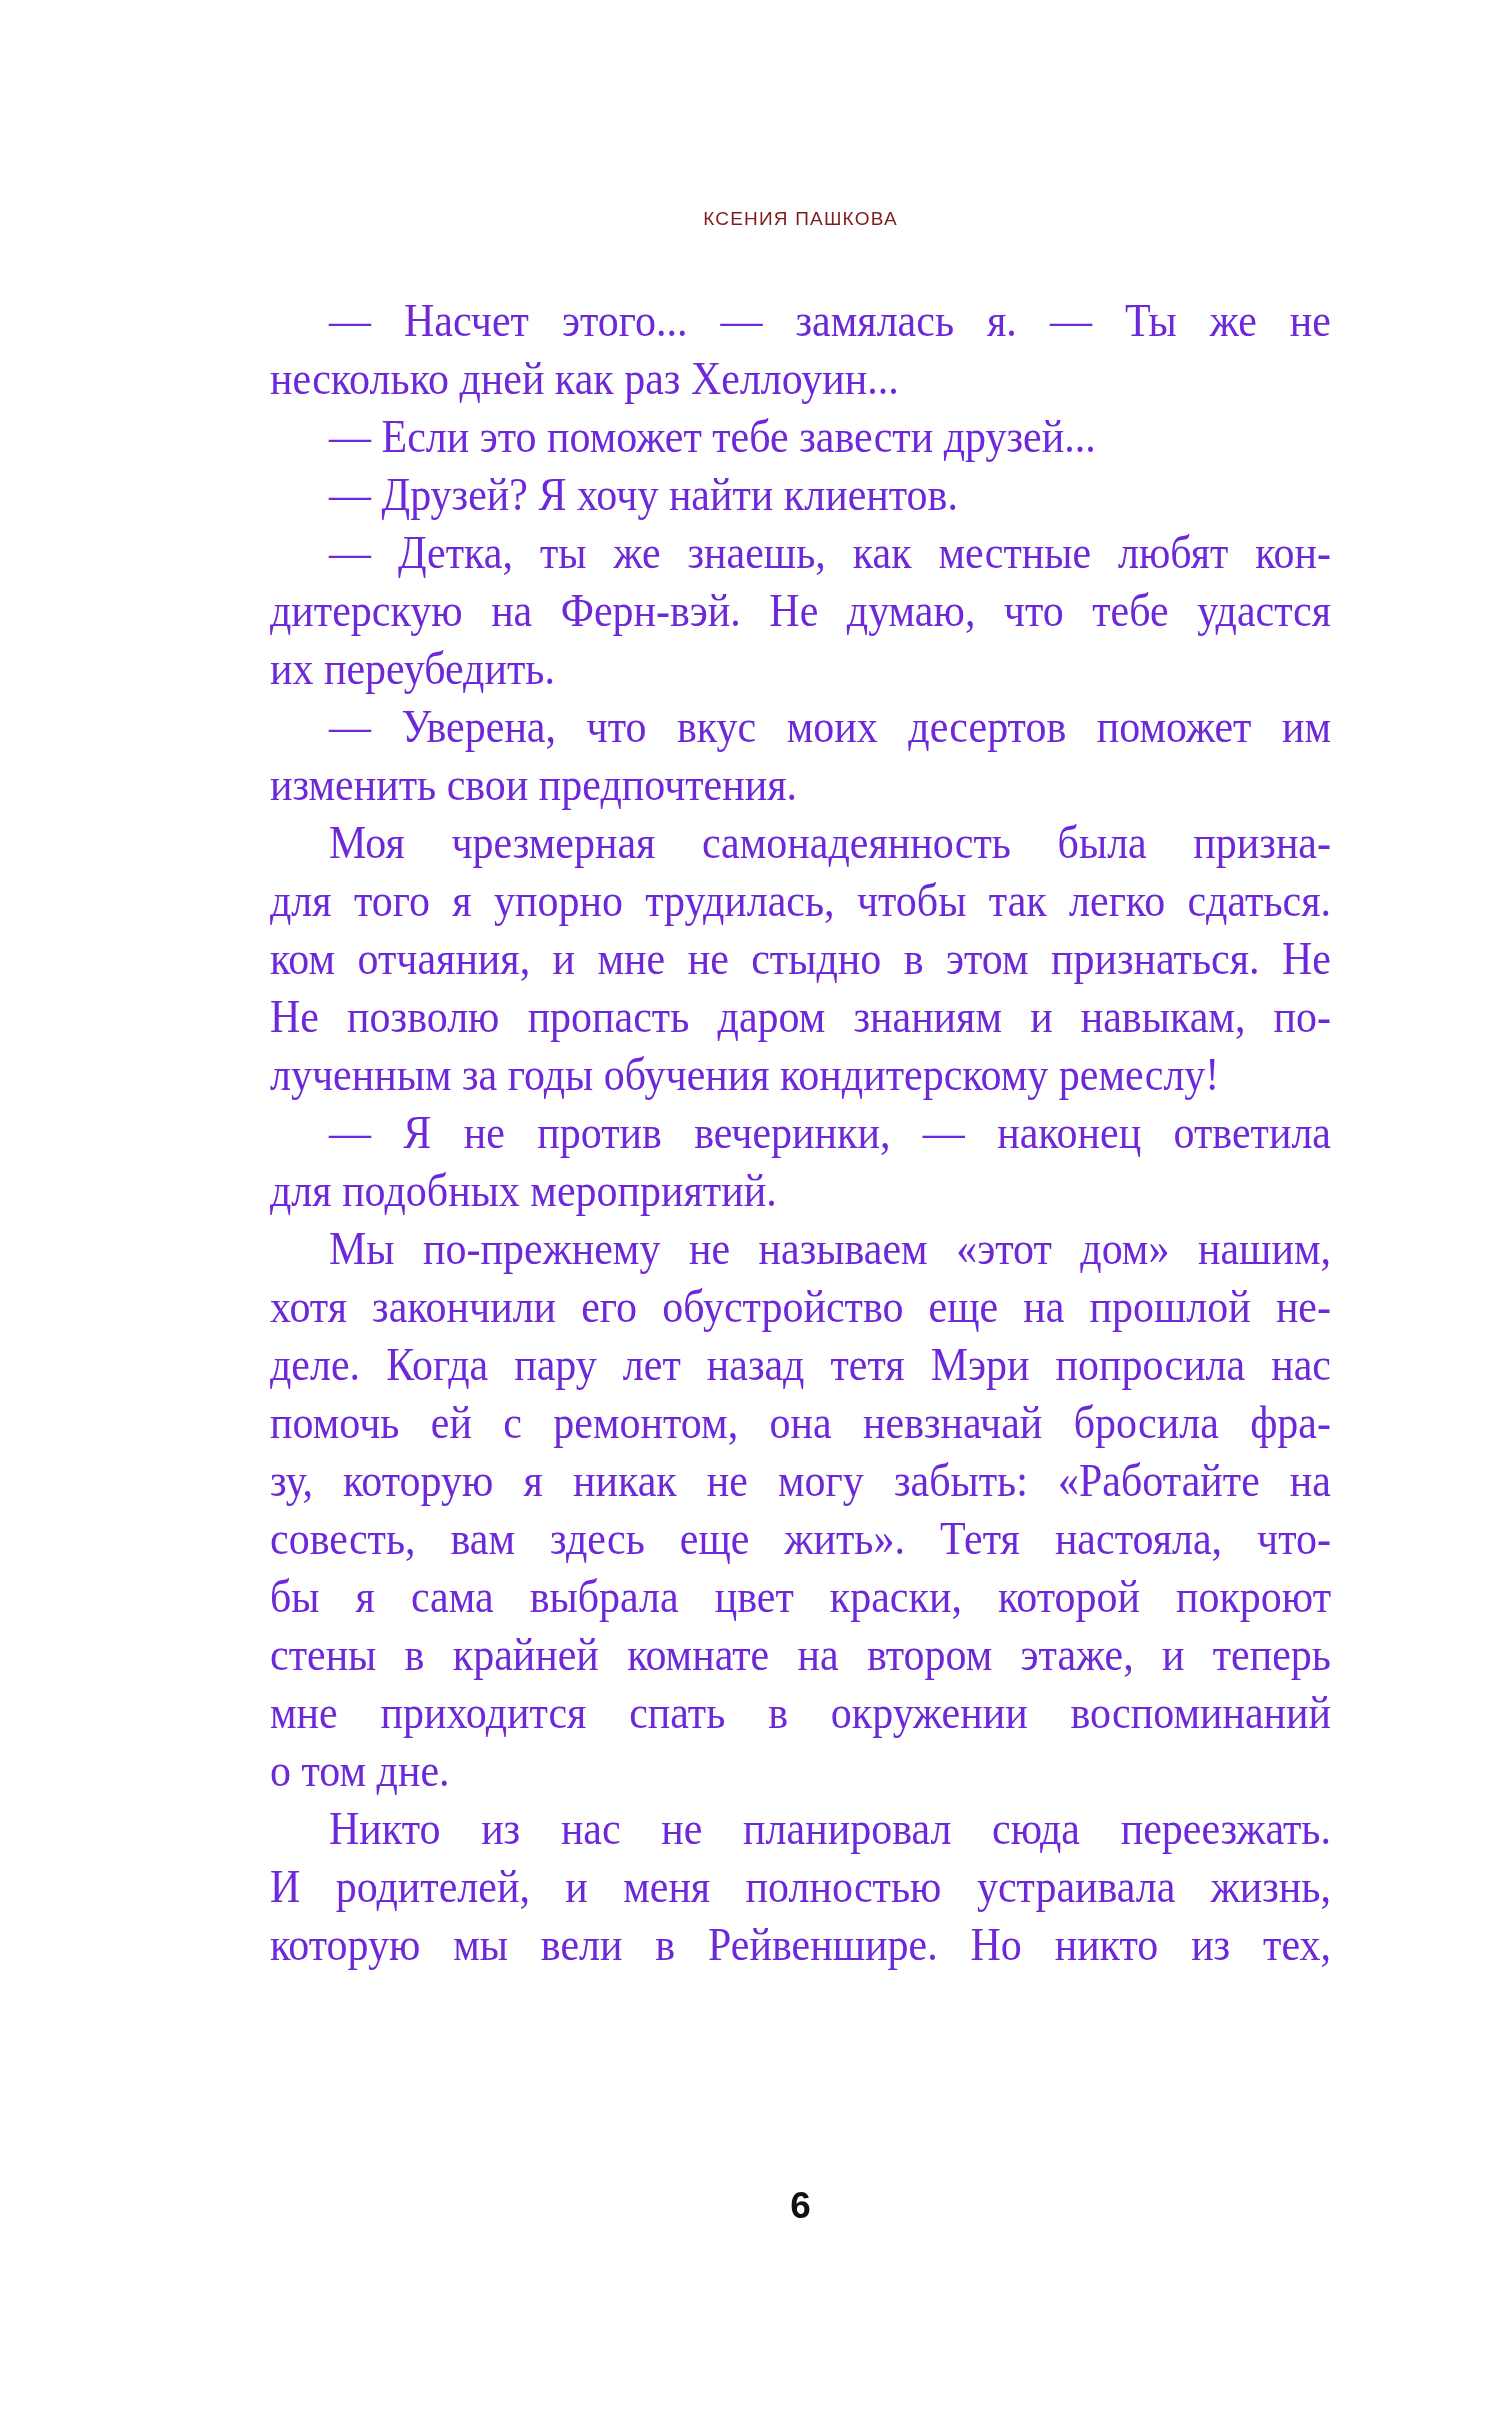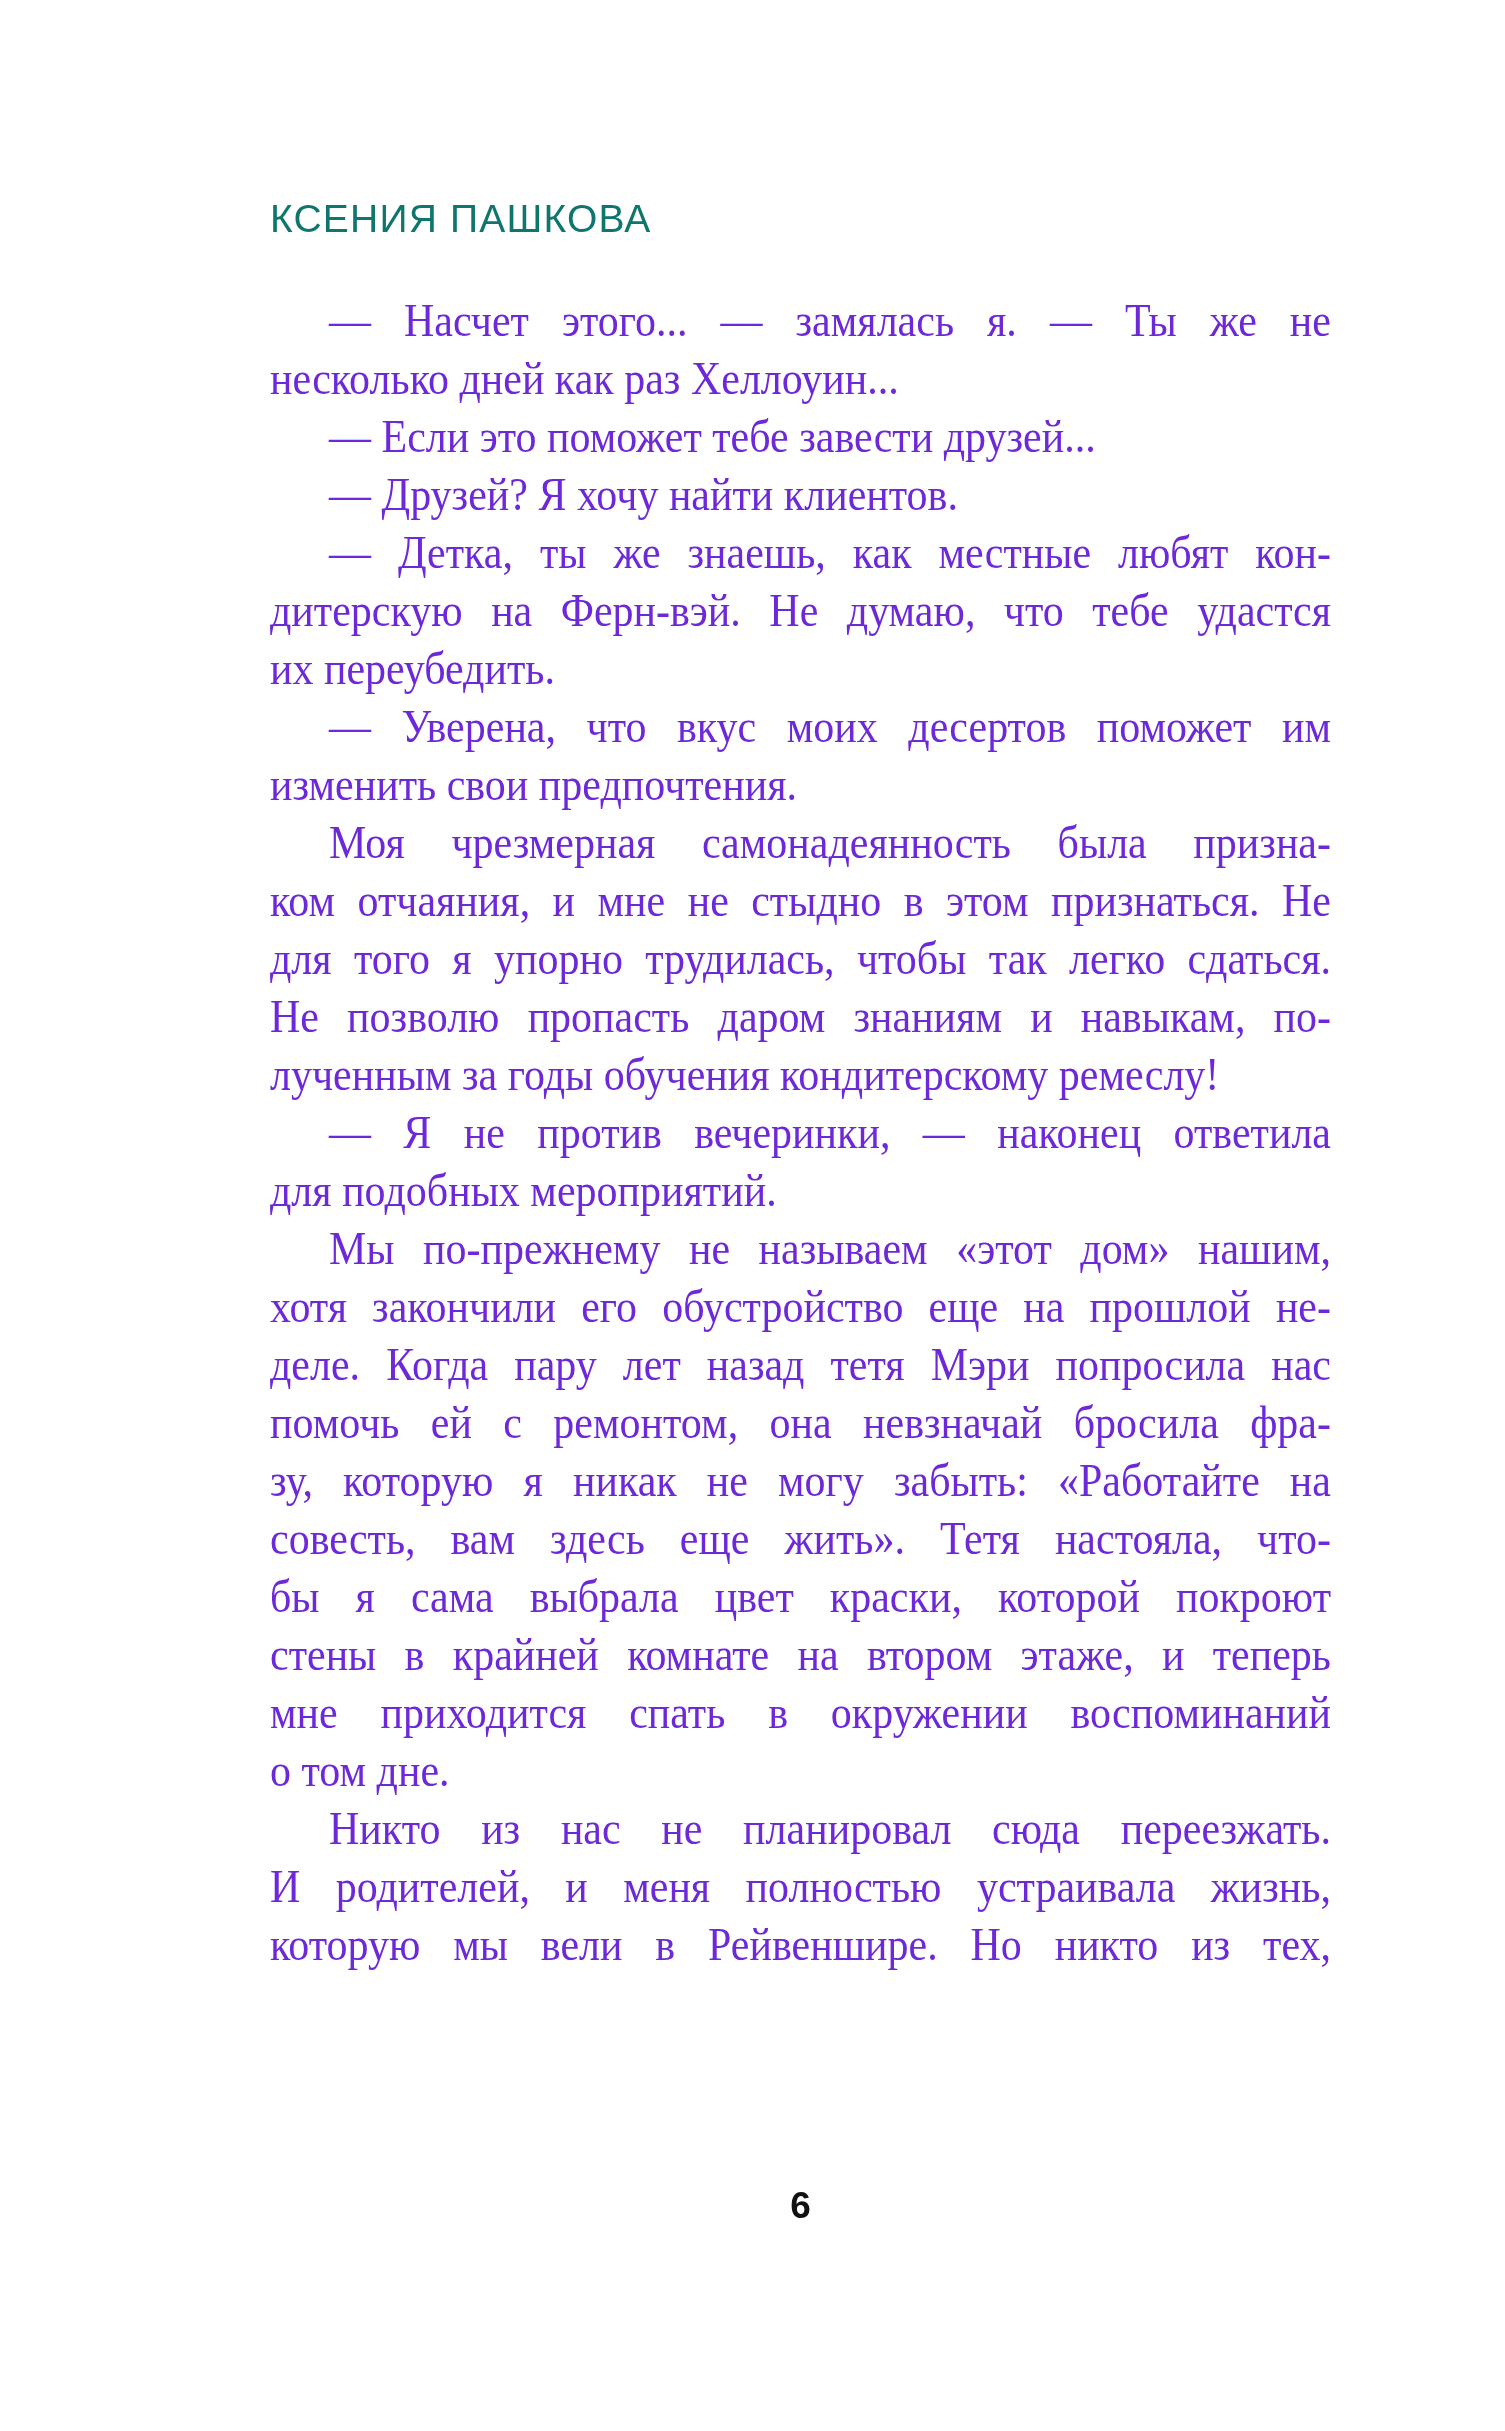--- a/index.html
+++ b/index.html
@@ -12,27 +12,27 @@
     height: 2432px;
     position: relative;
     overflow: hidden;
     color: #111111;
   }
   .running-head {
     position: absolute;
     left: 270px;
     width: 1061px;
     top: 197px;
-    text-align: left;
+    text-align: center;
     font-family: "Liberation Sans", sans-serif;
-    font-size: 39px;
+    font-size: 19px;
     line-height: 43px;
     letter-spacing: 1.2px;
     font-weight: 400;
-    color: #0f766e;
+    color: #7f1d1d;
   }
   .text-block {
     position: absolute;
     left: 270px;
     top: 293px;
     width: 1061px;
     font-family: "Liberation Serif", serif;
     font-size: 42px;
     color: #6d28d9;
   }
@@ -82,22 +82,22 @@
   <div class="line indent"><span>— Насчет этого... — замялась я. — Ты же не</span></div>
   <div class="line last"><span>несколько дней как раз Хеллоуин...</span></div>
   <div class="line indent last"><span>— Если это поможет тебе завести друзей...</span></div>
   <div class="line indent last"><span>— Друзей? Я хочу найти клиентов.</span></div>
   <div class="line indent"><span>— Детка, ты же знаешь, как местные любят кон-</span></div>
   <div class="line"><span>дитерскую на Ферн-вэй. Не думаю, что тебе удастся</span></div>
   <div class="line last"><span>их переубедить.</span></div>
   <div class="line indent"><span>— Уверена, что вкус моих десертов поможет им</span></div>
   <div class="line last"><span>изменить свои предпочтения.</span></div>
   <div class="line indent"><span>Моя чрезмерная самонадеянность была призна-</span></div>
+  <div class="line"><span>для того я упорно трудилась, чтобы так легко сдаться.</span></div>
   <div class="line"><span>ком отчаяния, и мне не стыдно в этом признаться. Не</span></div>
-  <div class="line"><span>для того я упорно трудилась, чтобы так легко сдаться.</span></div>
   <div class="line"><span>Не позволю пропасть даром знаниям и навыкам, по-</span></div>
   <div class="line last"><span>лученным за годы обучения кондитерскому ремеслу!</span></div>
   <div class="line indent"><span>— Я не против вечеринки, — наконец ответила</span></div>
   <div class="line last"><span>для подобных мероприятий.</span></div>
   <div class="line indent"><span>Мы по-прежнему не называем «этот дом» нашим,</span></div>
   <div class="line"><span>хотя закончили его обустройство еще на прошлой не-</span></div>
   <div class="line"><span>деле. Когда пару лет назад тетя Мэри попросила нас</span></div>
   <div class="line"><span>помочь ей с ремонтом, она невзначай бросила фра-</span></div>
   <div class="line"><span>зу, которую я никак не могу забыть: «Работайте на</span></div>
   <div class="line"><span>совесть, вам здесь еще жить». Тетя настояла, что-</span></div>

